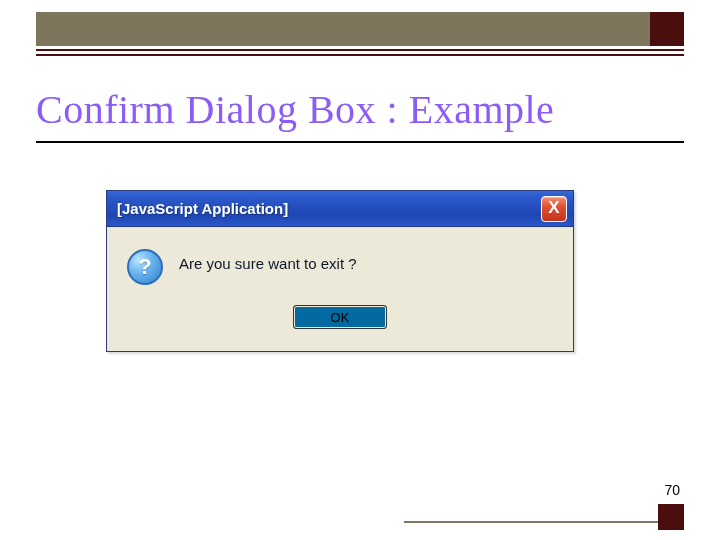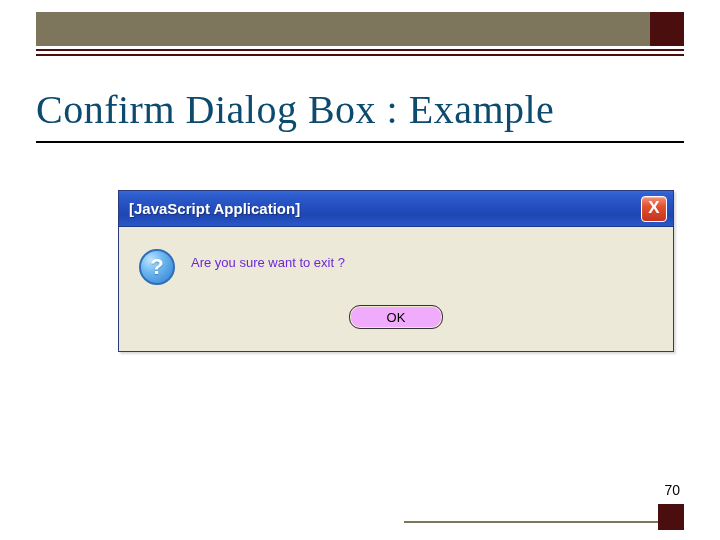--- a/index.html
+++ b/index.html
@@ -37,33 +37,32 @@
     .top-bar-line.l2 { top: 54px; }
 
     
     .slide-title {
       position: absolute;
       top: 86px;
       left: 36px;
       right: 36px;
       font-size: 40px;
       font-weight: 400;
-      color: #0c4a6e;
+      color: #8b5cf6;
       border-bottom: 2px solid #000;
       padding-bottom: 8px;
       letter-spacing: 0.5px;
     }
 
     
     .dialog-wrap {
       position: absolute;
       top: 190px;
       left: 106px;
-      width: 556px;
-      margin-left: 12px;
+      width: 468px;
     }
     .dialog {
       border: 1px solid #2a3a7a;
       background: #ece9d8;
       box-shadow: 2px 2px 2px rgba(0,0,0,0.15);
     }
     
     .dialog-titlebar {
       display: flex;
       align-items: center;
@@ -114,39 +113,39 @@
     }
     .q-icon span {
       color: #fff;
       font-family: "Tahoma", sans-serif;
       font-weight: 700;
       font-size: 22px;
       text-shadow: 0 1px 1px rgba(0,0,0,0.3);
     }
     .dialog-message {
       font-family: "Tahoma", sans-serif;
-      font-size: 13px;
-      color: #6d28d9;
+      font-size: 15px;
+      color: #0f172a;
       padding-top: 6px;
     }
 
     .dialog-buttons {
       display: flex;
       justify-content: center;
       gap: 16px;
       padding: 8px 0 22px 0;
     }
     .btn {
       font-family: "Tahoma", sans-serif;
       font-size: 13px;
       width: 94px;
       height: 24px;
-      background: #f0abfc;
+      background: #0369a1;
       border: 1px solid #333;
-      border-radius: 11px;
+      border-radius: 3px;
       cursor: pointer;
       box-shadow: inset 0 0 0 1px #efe9d6;
     }
 
     
     .bottom-accent {
       position: absolute;
       bottom: 10px;
       right: 36px;
       width: 40px;

